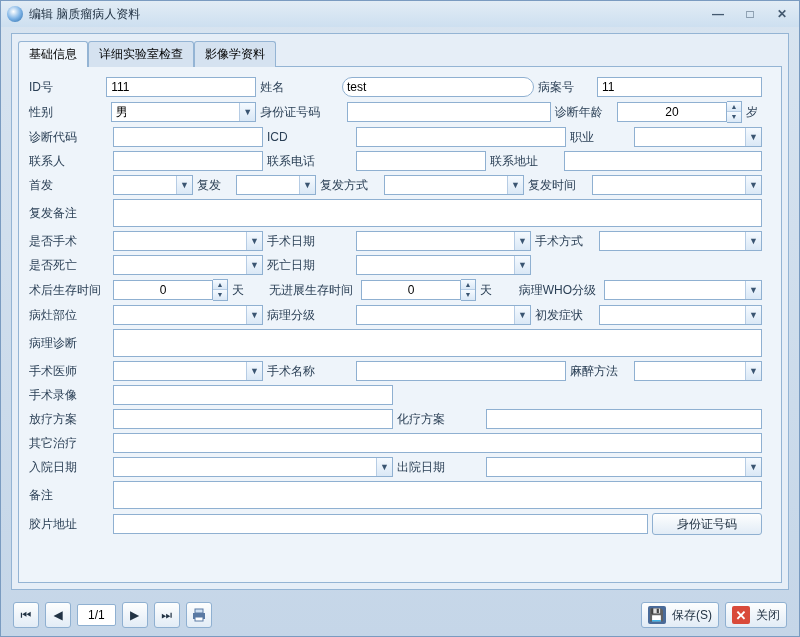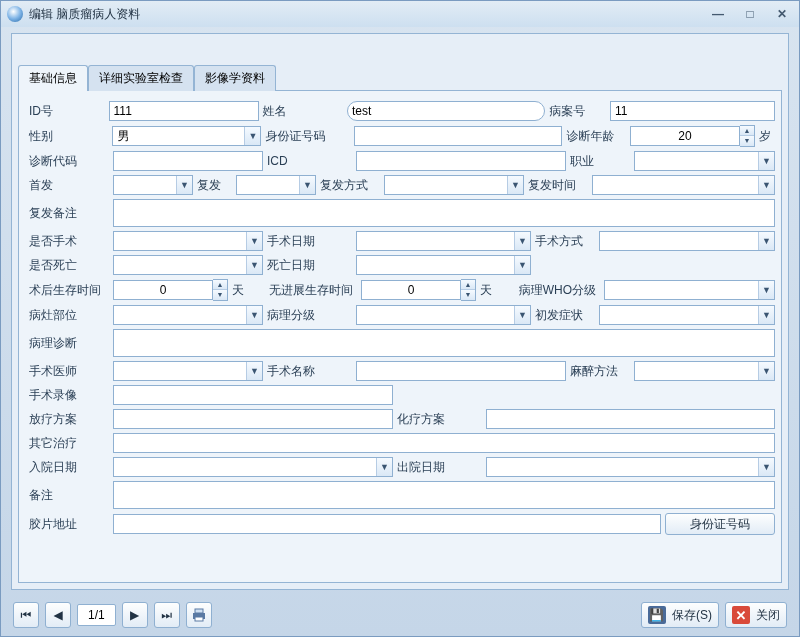--- a/index.html
+++ b/index.html
@@ -44,21 +44,20 @@
   border: 1px solid #94b4d4;
   background: #e6eef7;
   flex: 1;
   display: flex;
   flex-direction: column;
   padding-top: 6px;
 }
 .tabs {
   display: flex;
   margin-left: 6px;
-  margin-top: 24px;
 }
 .tab {
   padding: 4px 10px;
   border: 1px solid #94b4d4;
   border-bottom: none;
   background: #d5e2f0;
   margin-right: 0px;
   border-top-left-radius: 3px;
   border-top-right-radius: 3px;
   cursor: pointer;
@@ -67,21 +66,21 @@
 }
 .tab.active {
   background: #eef4fa;
   z-index: 2;
 }
 .tabpanel {
   border: 1px solid #94b4d4;
   background: #eef4fa;
   margin: 0 6px 6px 6px;
   flex: 1;
-  padding: 10px 6px 6px 10px;
+  padding: 10px 19px 6px 10px;
   overflow: hidden;
 }
 .row {
   display: flex;
   align-items: center;
   margin-bottom: 4px;
   gap: 4px;
 }
 .lbl {
   color: #2a3f55;
@@ -207,20 +206,28 @@
         <input class="input" style="width: 150px;">
         <div class="lbl" style="width:85px">ICD</div>
         <input class="input" style="width: 210px;">
         <div class="lbl" style="width:60px">职业</div>
         <div class="combo" style="flex:1">
             <span class="val"></span>
             <span class="dd">▼</span>
           </div>
       </div>
 
+      <div class="row">
+        <div class="lbl" style="width:80px">联系人</div>
+        <input class="input" style="width: 150px;">
+        <div class="lbl" style="width:85px">联系电话</div>
+        <input class="input" style="width: 130px;">
+        <div class="lbl" style="width:70px">联系地址</div>
+        <input class="input" style="flex: 1 1 0%;">
+      </div>
 
       <div class="row">
         <div class="lbl" style="width:80px">首发</div>
         <div class="combo" style="width:80px">
             <span class="val"></span>
             <span class="dd">▼</span>
           </div>
         <div class="lbl" style="width:35px">复发</div>
         <div class="combo" style="width:80px">
             <span class="val"></span>

